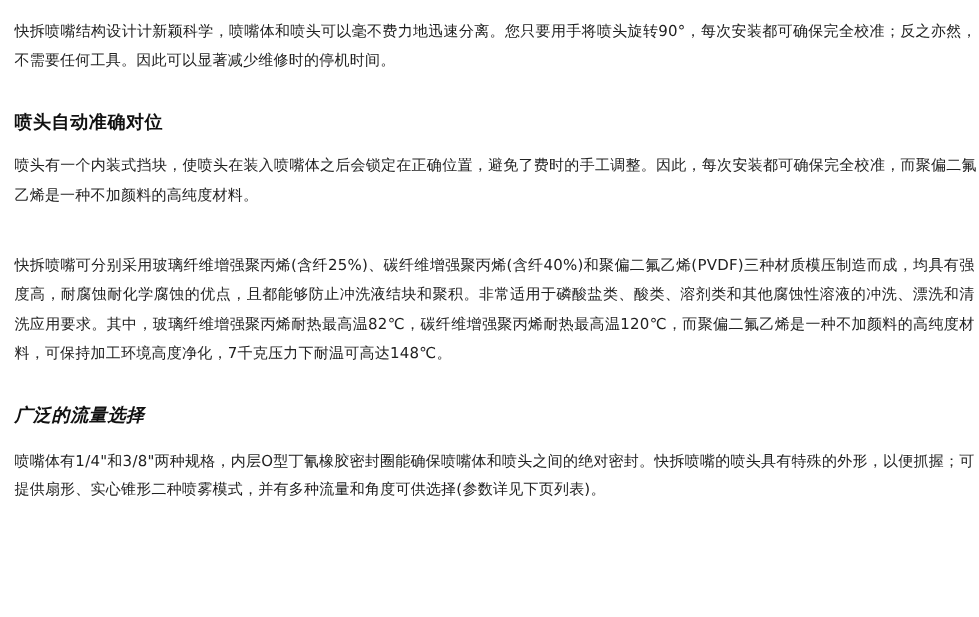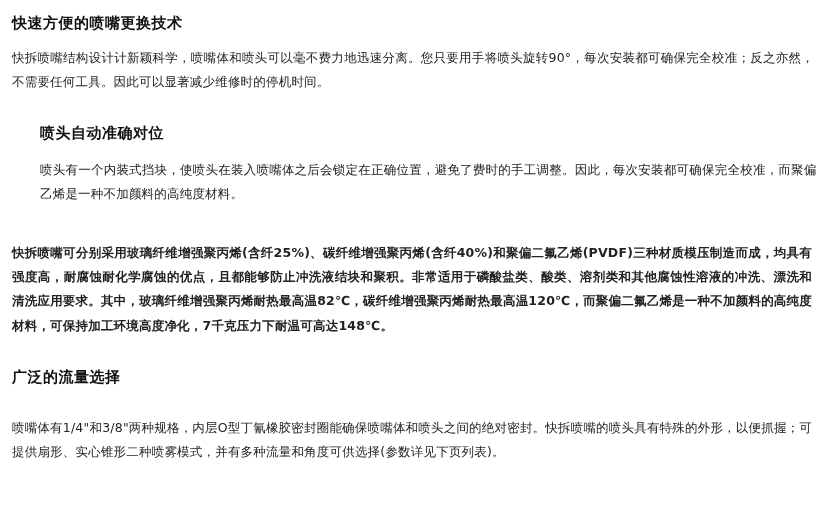--- a/index.html
+++ b/index.html
@@ -36,37 +36,36 @@
     font-size: 12.5px;
     line-height: 1.95;
     color: #222222;
     text-align: justify;
     margin: 0;
     letter-spacing: 0.2px;
   }
   
   #section-0 { margin-top: 4px; margin-bottom: 30px; }
   #section-0 .section-body { width: 802px; }
-  #section-1 { margin-bottom: 34px; margin-left: 28px; }
+  #section-1 { margin-bottom: 34px; }
   #section-1 .section-heading { margin-bottom: 14px; }
   #section-1 .section-body { width: 802px; }
   #section-2 { margin-bottom: 30px; }
   #section-2 .section-heading { margin-bottom: 14px; }
-  #section-2 .section-body { width: 800px; font-weight: bold; }
+  #section-2 .section-body { width: 800px; }
   #section-3 { margin-bottom: 0; }
-  #section-3 .section-heading { margin-bottom: 28px; }
+  #section-3 .section-heading { margin-bottom: 16px; font-style: italic; }
   #section-3 .section-body { width: 800px; }
 </style>
 </head>
 <body>
 
 <div class="page">
 
   <div class="section" id="section-0">
-    <h2 class="section-heading">快速方便的喷嘴更换技术</h2>
     <p class="section-body">快拆喷嘴结构设计计新颖科学，喷嘴体和喷头可以毫不费力地迅速分离。您只要用手将喷头旋转90°，每次安装都可确保完全校准；反之亦然，不需要任何工具。因此可以显著减少维修时的停机时间。</p>
   </div>
 
   <div class="section" id="section-1">
     <h2 class="section-heading">喷头自动准确对位</h2>
     <p class="section-body">喷头有一个内装式挡块，使喷头在装入喷嘴体之后会锁定在正确位置，避免了费时的手工调整。因此，每次安装都可确保完全校准，而聚偏二氟乙烯是一种不加颜料的高纯度材料。</p>
   </div>
 
   <div class="section" id="section-2">
     <p class="section-body">快拆喷嘴可分别采用玻璃纤维增强聚丙烯(含纤25%)、碳纤维增强聚丙烯(含纤40%)和聚偏二氟乙烯(PVDF)三种材质模压制造而成，均具有强度高，耐腐蚀耐化学腐蚀的优点，且都能够防止冲洗液结块和聚积。非常适用于磷酸盐类、酸类、溶剂类和其他腐蚀性溶液的冲洗、漂洗和清洗应用要求。其中，玻璃纤维增强聚丙烯耐热最高温82℃，碳纤维增强聚丙烯耐热最高温120℃，而聚偏二氟乙烯是一种不加颜料的高纯度材料，可保持加工环境高度净化，7千克压力下耐温可高达148℃。</p>

